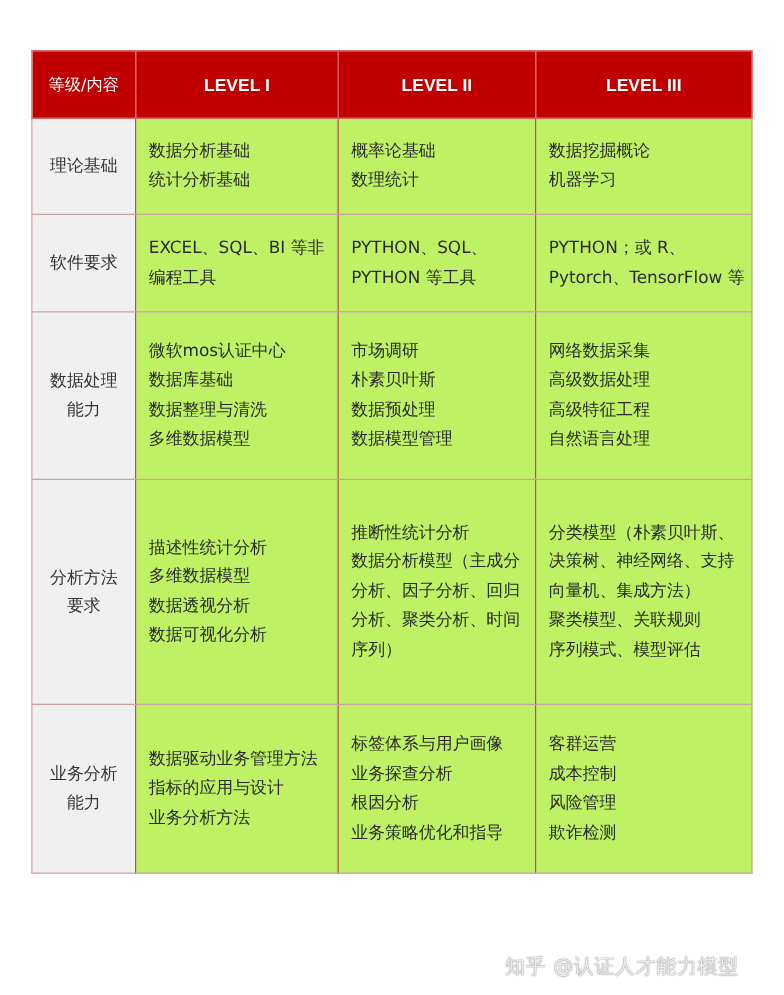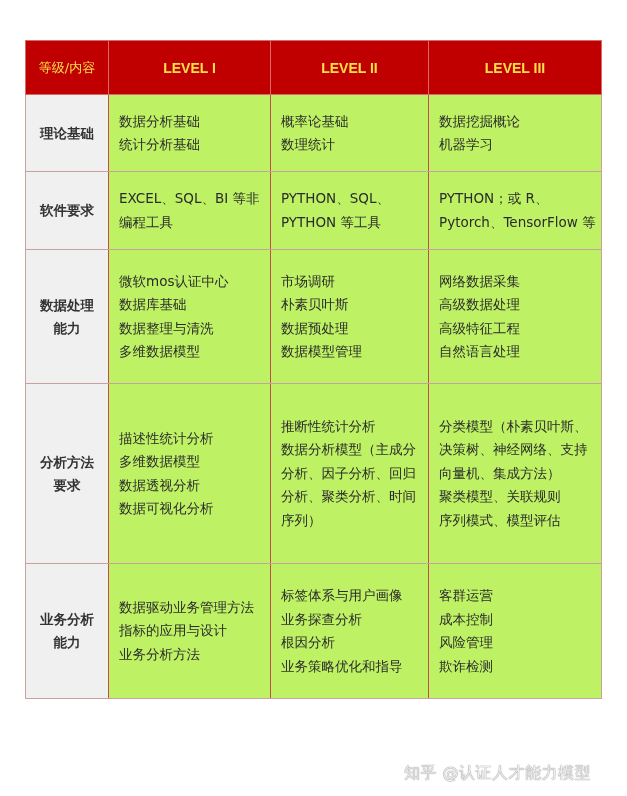--- a/index.html
+++ b/index.html
@@ -4,23 +4,23 @@
 <style>
   html, body { margin:0; padding:0; background:#ffffff; }
   body { width:627px; height:796px; position:relative; overflow:hidden;
          font-family:"DejaVu Sans","Liberation Sans",sans-serif; color:#2b2b2b; }
   .heading { position:absolute; left:34px; top:27px; height:26px; display:flex; align-items:flex-start; font-size:17px; color:#b80d0d;margin-top:36px; }
   .heading .bullet { width:8px; height:8px; border-radius:50%; background:#c00000; margin-right:21px; }
   .heading .brand { font-family:"Liberation Sans",sans-serif; font-weight:bold; color:#c00000; margin-right:6px; font-size:18px; }
   .heading .title { color:#c0392b; font-size:20px; }
   table { position:absolute; left:25px; top:40px; border-collapse:collapse; table-layout:fixed; width:576px; }
   td, th { border:1px solid #c9a1a1; vertical-align:middle; padding:0; }
-  th { background:#c00000; color:#fde047; height:53px; font-family:"Liberation Sans",sans-serif; font-weight:bold; font-size:14px; border-color:#d96a6a; }
+  th { background:#c00000; color:#ffffff; height:53px; font-family:"Liberation Sans",sans-serif; font-weight:bold; font-size:14px; border-color:#d96a6a; }
   th.cat { font-family:"DejaVu Sans",sans-serif; font-weight:normal; font-size:13px; }
-  td.rowhead { background:#f0f0f0; text-align:center; font-size:13.5px; line-height:23px; color:#333; border-right:1px solid #c24b4b;font-weight:bold; }
+  td.rowhead { background:#f0f0f0; text-align:center; font-size:13.5px; line-height:23px; color:#333; border-right:1px solid #c24b4b; }
   td.cell { background:#bef264; font-size:13.5px; line-height:23.5px; padding-left:10px; padding-right:4px; color:#2b2b2b; }
   td.c1 { border-right:1px solid #c24b4b; }
   .lines div { white-space:nowrap; }
   .watermark { position:absolute; left:404px; top:763px; font-size:16px; color:rgba(255,255,255,0.85);
                text-shadow:0 0 1px #888, 0 0 1px #888; letter-spacing:0.5px; }
 </style>
 </head>
 <body>
 
 <div class="heading">

